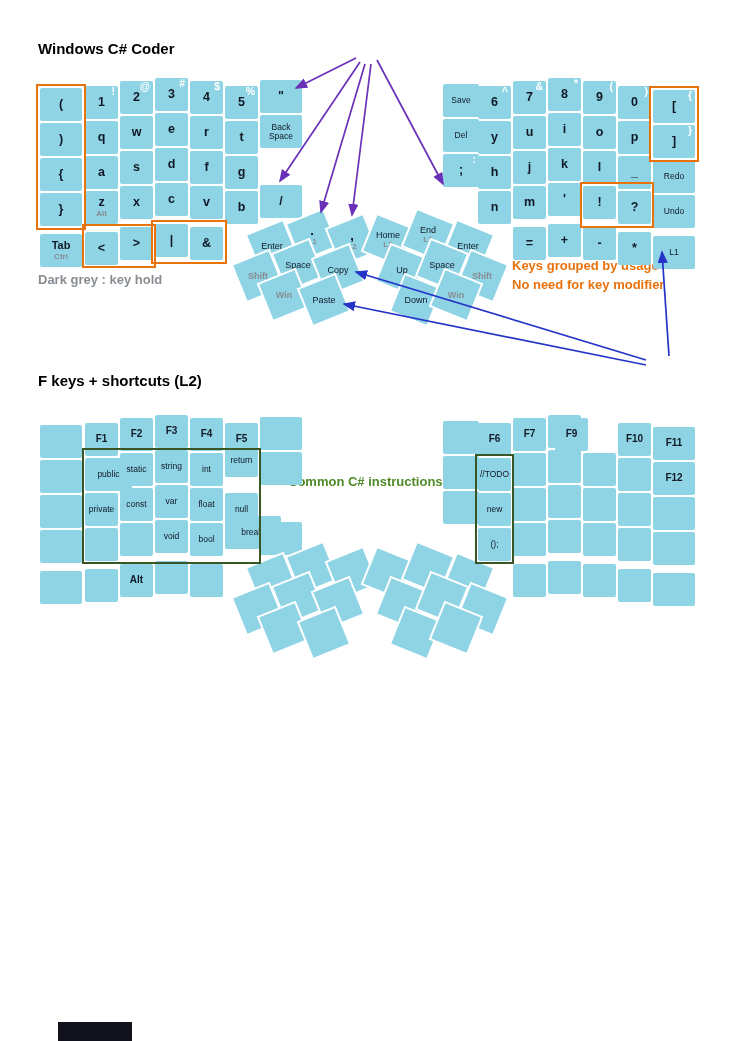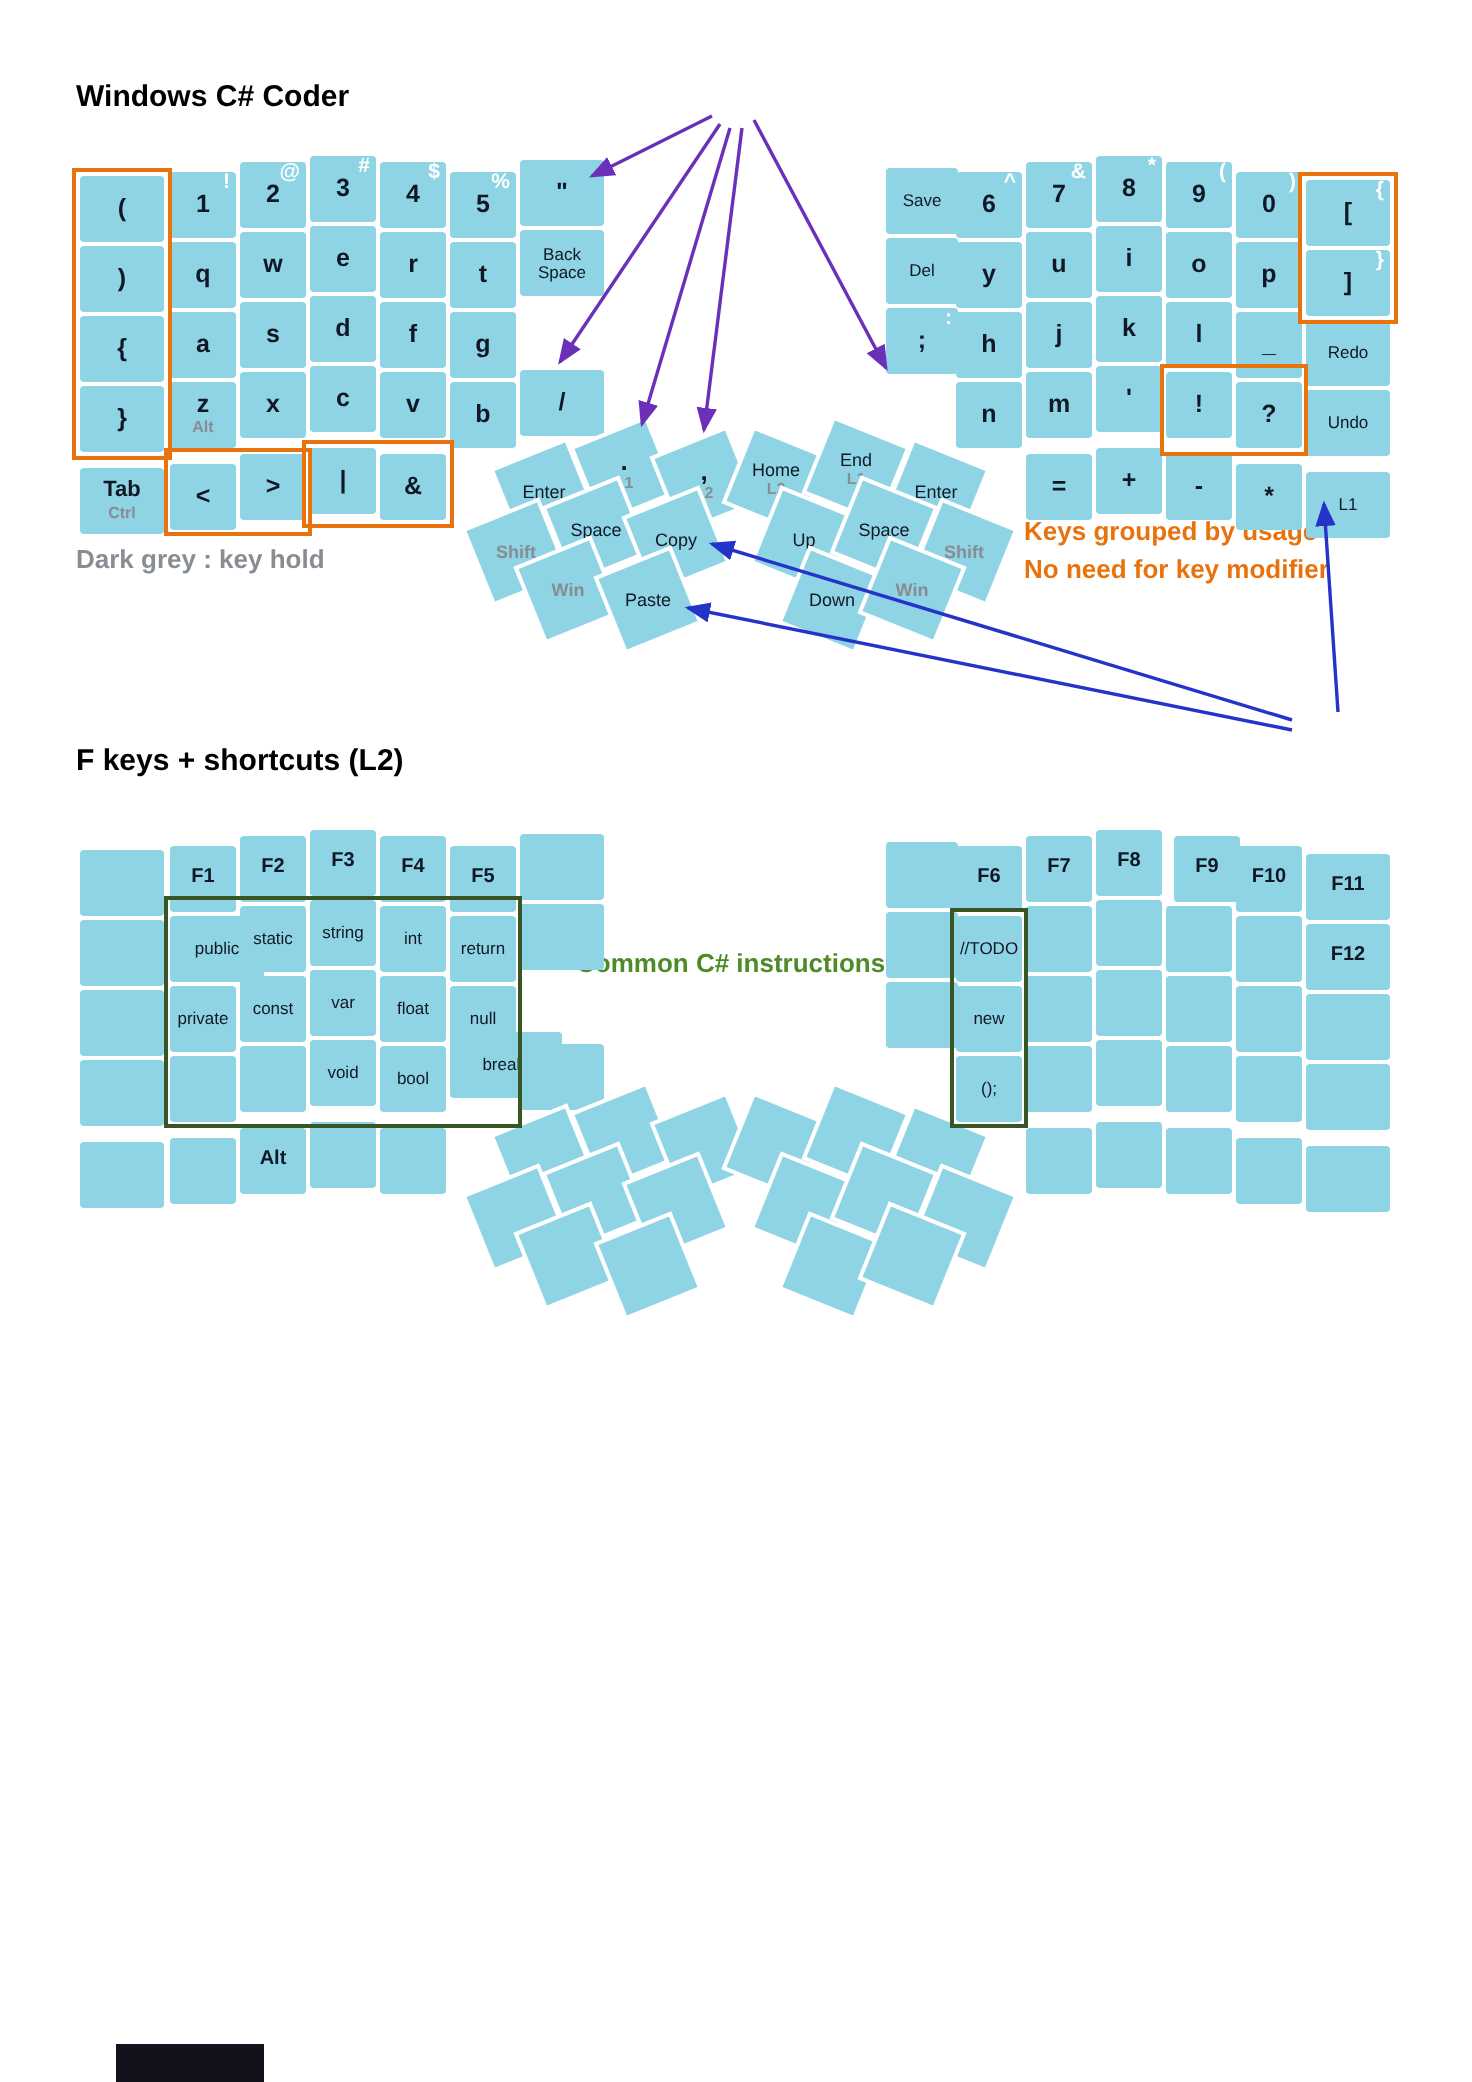--- a/index.html
+++ b/index.html
@@ -391,21 +391,21 @@
       </div>
       <div class="key word" style="left: 120px; top: 453px; width: 33px; height: 33px;">
         <span class="main">static</span>
       </div>
       <div class="key word" style="left: 155px; top: 450px; width: 33px; height: 33px;">
         <span class="main">string</span>
       </div>
       <div class="key word" style="left: 190px; top: 453px; width: 33px; height: 33px;">
         <span class="main">int</span>
       </div>
-      <div class="key word" style="left: 225px; top: 458px; width: 33px; height: 33px;">
+      <div class="key word" style="left: 225px; top: 444px; width: 33px; height: 33px;">
         <span class="main">return</span>
       </div>
       <div class="key" style="left: 260px; top: 452px; width: 42px; height: 33px;"></div>
       <div class="key" style="left: 40px; top: 495px; width: 42px; height: 33px;"></div>
       <div class="key word" style="left: 85px; top: 493px; width: 33px; height: 33px;">
         <span class="main">private</span>
       </div>
       <div class="key word" style="left: 120px; top: 488px; width: 33px; height: 33px;">
         <span class="main">const</span>
       </div>
@@ -441,21 +441,21 @@
       <div class="key" style="left: 443px; top: 421px; width: 36px; height: 33px;"></div>
       <div class="key fkey" style="left: 478px; top: 423px; width: 33px; height: 33px;">
         <span class="main">F6</span>
       </div>
       <div class="key fkey" style="left: 513px; top: 418px; width: 33px; height: 33px;">
         <span class="main">F7</span>
       </div>
       <div class="key fkey" style="left: 548px; top: 415px; width: 33px; height: 33px;">
         <span class="main">F8</span>
       </div>
-      <div class="key fkey" style="left: 587px; top: 418px; width: 33px; height: 33px;">
+      <div class="key fkey" style="left: 555px; top: 418px; width: 33px; height: 33px;">
         <span class="main">F9</span>
       </div>
       <div class="key fkey" style="left: 618px; top: 423px; width: 33px; height: 33px;">
         <span class="main">F10</span>
       </div>
       <div class="key fkey" style="left: 653px; top: 427px; width: 42px; height: 33px;">
         <span class="main">F11</span>
       </div>
       <div class="key" style="left: 443px; top: 456px; width: 36px; height: 33px;"></div>
       <div class="key word" style="left: 478px; top: 458px; width: 33px; height: 33px;">

